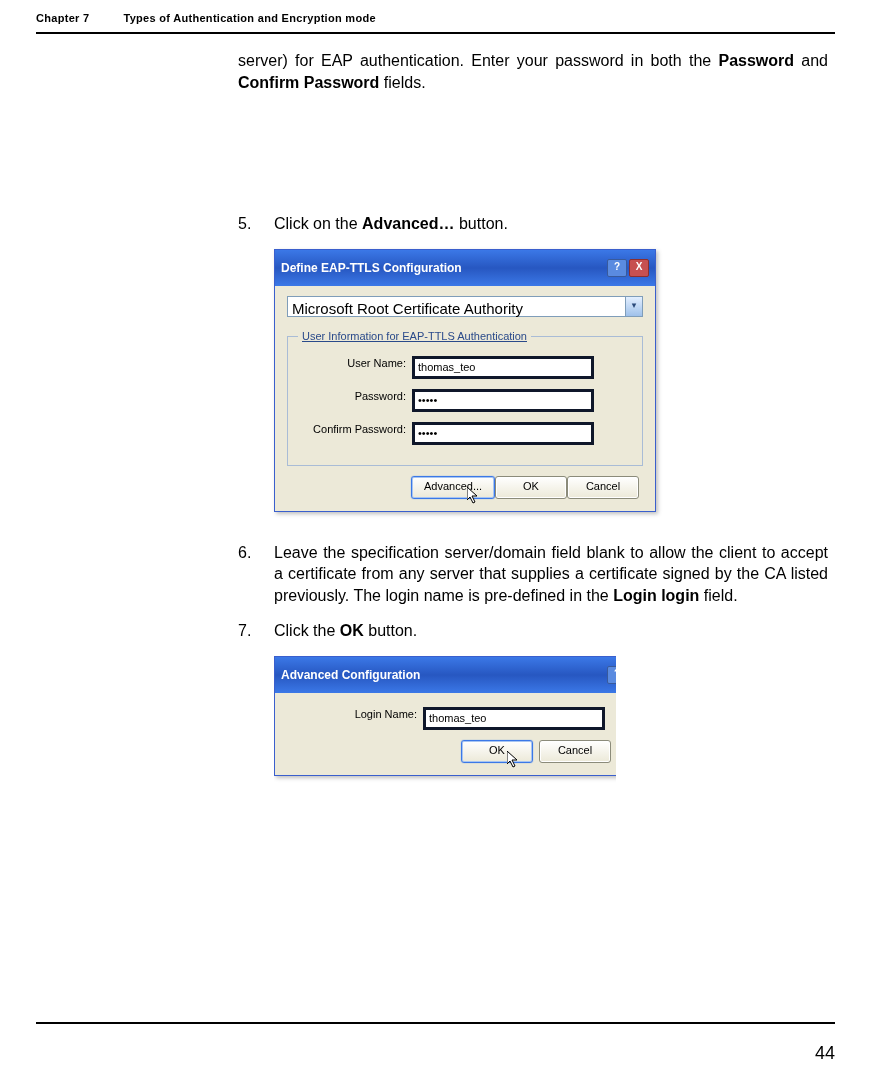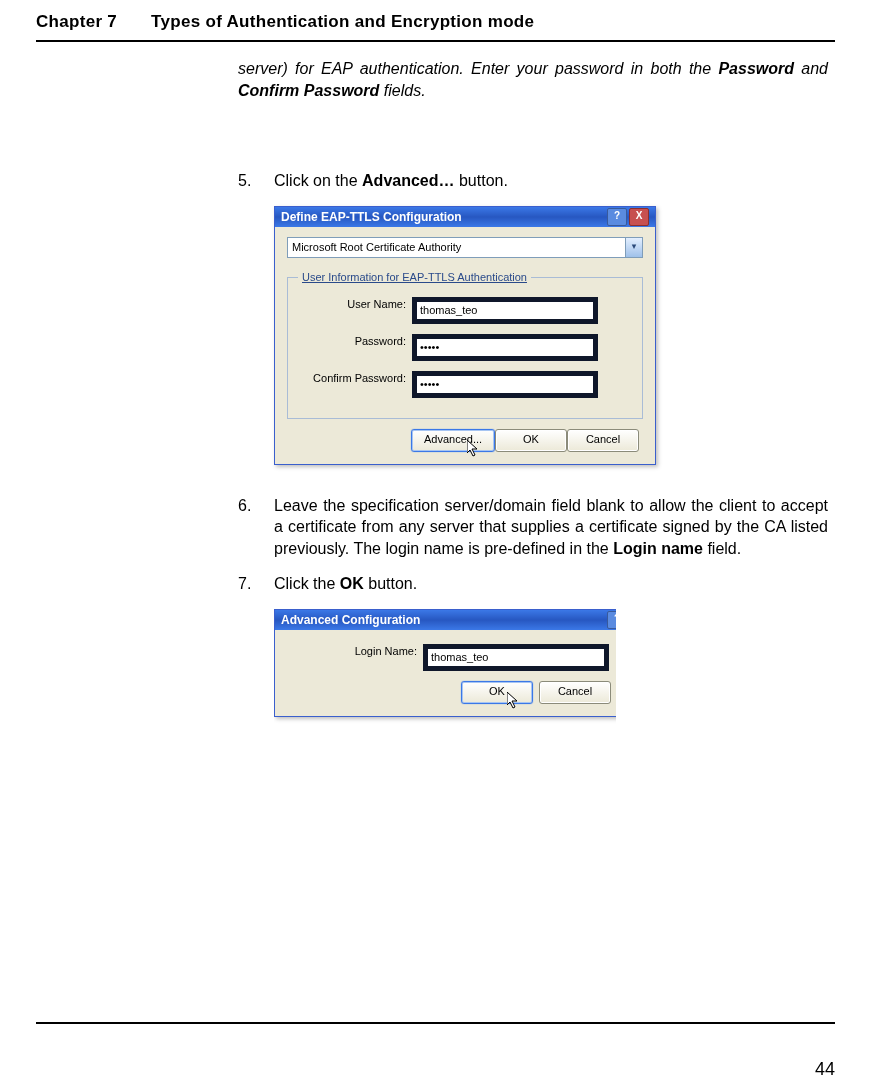--- a/index.html
+++ b/index.html
@@ -10,54 +10,53 @@
     width: 871px;
     height: 1080px;
     position: relative;
     color: #000;
   }
   .page {
     padding: 12px 36px 0 36px;
   }
   .chapter-line {
     font-weight: bold;
-    font-size: 17px;
+    font-size: 11px;
     margin-bottom: 8px;
     letter-spacing: 0.3px;
   }
   .chapter-line .gap { display:inline-block; width:34px; }
   hr.rule {
     border: none;
     border-top: 2px solid #000;
     margin: 0 0 16px 0;
   }
   hr.rule-bottom {
     border: none;
     border-top: 2px solid #000;
     margin: 0;
     position:absolute;
     left:36px; right:36px;
     bottom:56px;
   }
   .page-number {
     position:absolute;
     right:36px;
-    bottom:0;
+    bottom:16px;
     font-size:18px;
   }
   .body-col {
     margin-left: 202px;
     width: 590px;
     font-size: 16px;
     line-height: 1.35;
   }
   .intro {
     text-align: justify;
-    margin-bottom: 69px;
-    font-style: italic;
+    margin-bottom: 120px;
   }
   .step {
     display:flex;
     margin-bottom:14px;
   }
   .step .num {
     width: 36px;
     flex:0 0 36px;
   }
   .step .txt {
@@ -75,21 +74,21 @@
     font-family: Tahoma, sans-serif;
     font-size:11px;
     box-shadow: 2px 2px 4px rgba(0,0,0,0.25);
     position:relative;
   }
   .dlg1 { width:380px; }
   .dlg2 { width:380px; }
   .titlebar {
     background: linear-gradient(to bottom, #3b78e7 0%, #2757c1 50%, #3b78e7 100%);
     color:#fff;
-    padding:1px 6px;
+    padding:9px 6px;
     font-weight:bold;
     font-size:12px;
     display:flex;
     align-items:center;
     justify-content:space-between;
   }
   .tbtns { display:flex; gap:2px; }
   .tbtn {
     width:18px; height:16px;
     background:#c75050;
@@ -113,21 +112,21 @@
   .combo {
     display:flex;
     border:1px solid #7f9db9;
     background:#fff;
     height:19px;
     margin-bottom:12px;
   }
   .combo .cval {
     flex:1;
     padding:2px 4px;
-    font-size:11px;
+    font-size:15px;
   }
   .combo .cbtn {
     width:16px;
     background:linear-gradient(to bottom,#e3efff,#9fc1ea);
     border-left:1px solid #7f9db9;
     text-align:center;
     font-size:9px;
     color:#2b4a7a;
     line-height:17px;
   }
@@ -147,21 +146,21 @@
     align-items:flex-start;
     margin-bottom:10px;
   }
   .flabel {
     width:108px;
     text-align:right;
     padding-right:6px;
     font-size:11px;
   }
   .finput {
-    border:5px solid #0f172a;
+    border:3px solid #0f172a;
     background:#fff;
     height:17px;
     width:170px;
     padding:0 3px;
     font-size:11px;
     line-height:17px;
     font-family: Tahoma, sans-serif;
   }
   .btnrow {
     display:flex;
@@ -255,21 +254,21 @@
                 <polygon points="0,0 0,13 3,10 6,16 8,15 5,9 10,9" fill="#fff" stroke="#000" stroke-width="1"></polygon>
               </svg>
           </div>
         </div>
       </div>
     </div>
 
     <div class="step">
       <div class="num">6.</div>
       <div class="txt">
-        <span>Leave the specification server/domain field blank to allow the client to accept a certificate from any server that supplies a certificate signed by the CA listed previously. The login name is pre-defined in the </span><b>Login name</b><span> field.</span>
+        <span>Leave the specification server/domain field blank to allow the client to accept a certificate from any server that supplies a certificate signed by the CA listed previously. The login name is pre-defined in the </span><b>Login login</b><span> field.</span>
       </div>
     </div>
 
     <div class="step">
       <div class="num">7.</div>
       <div class="txt left">
         <span>Click the </span><b>OK</b><span> button.</span>
       </div>
     </div>
 

